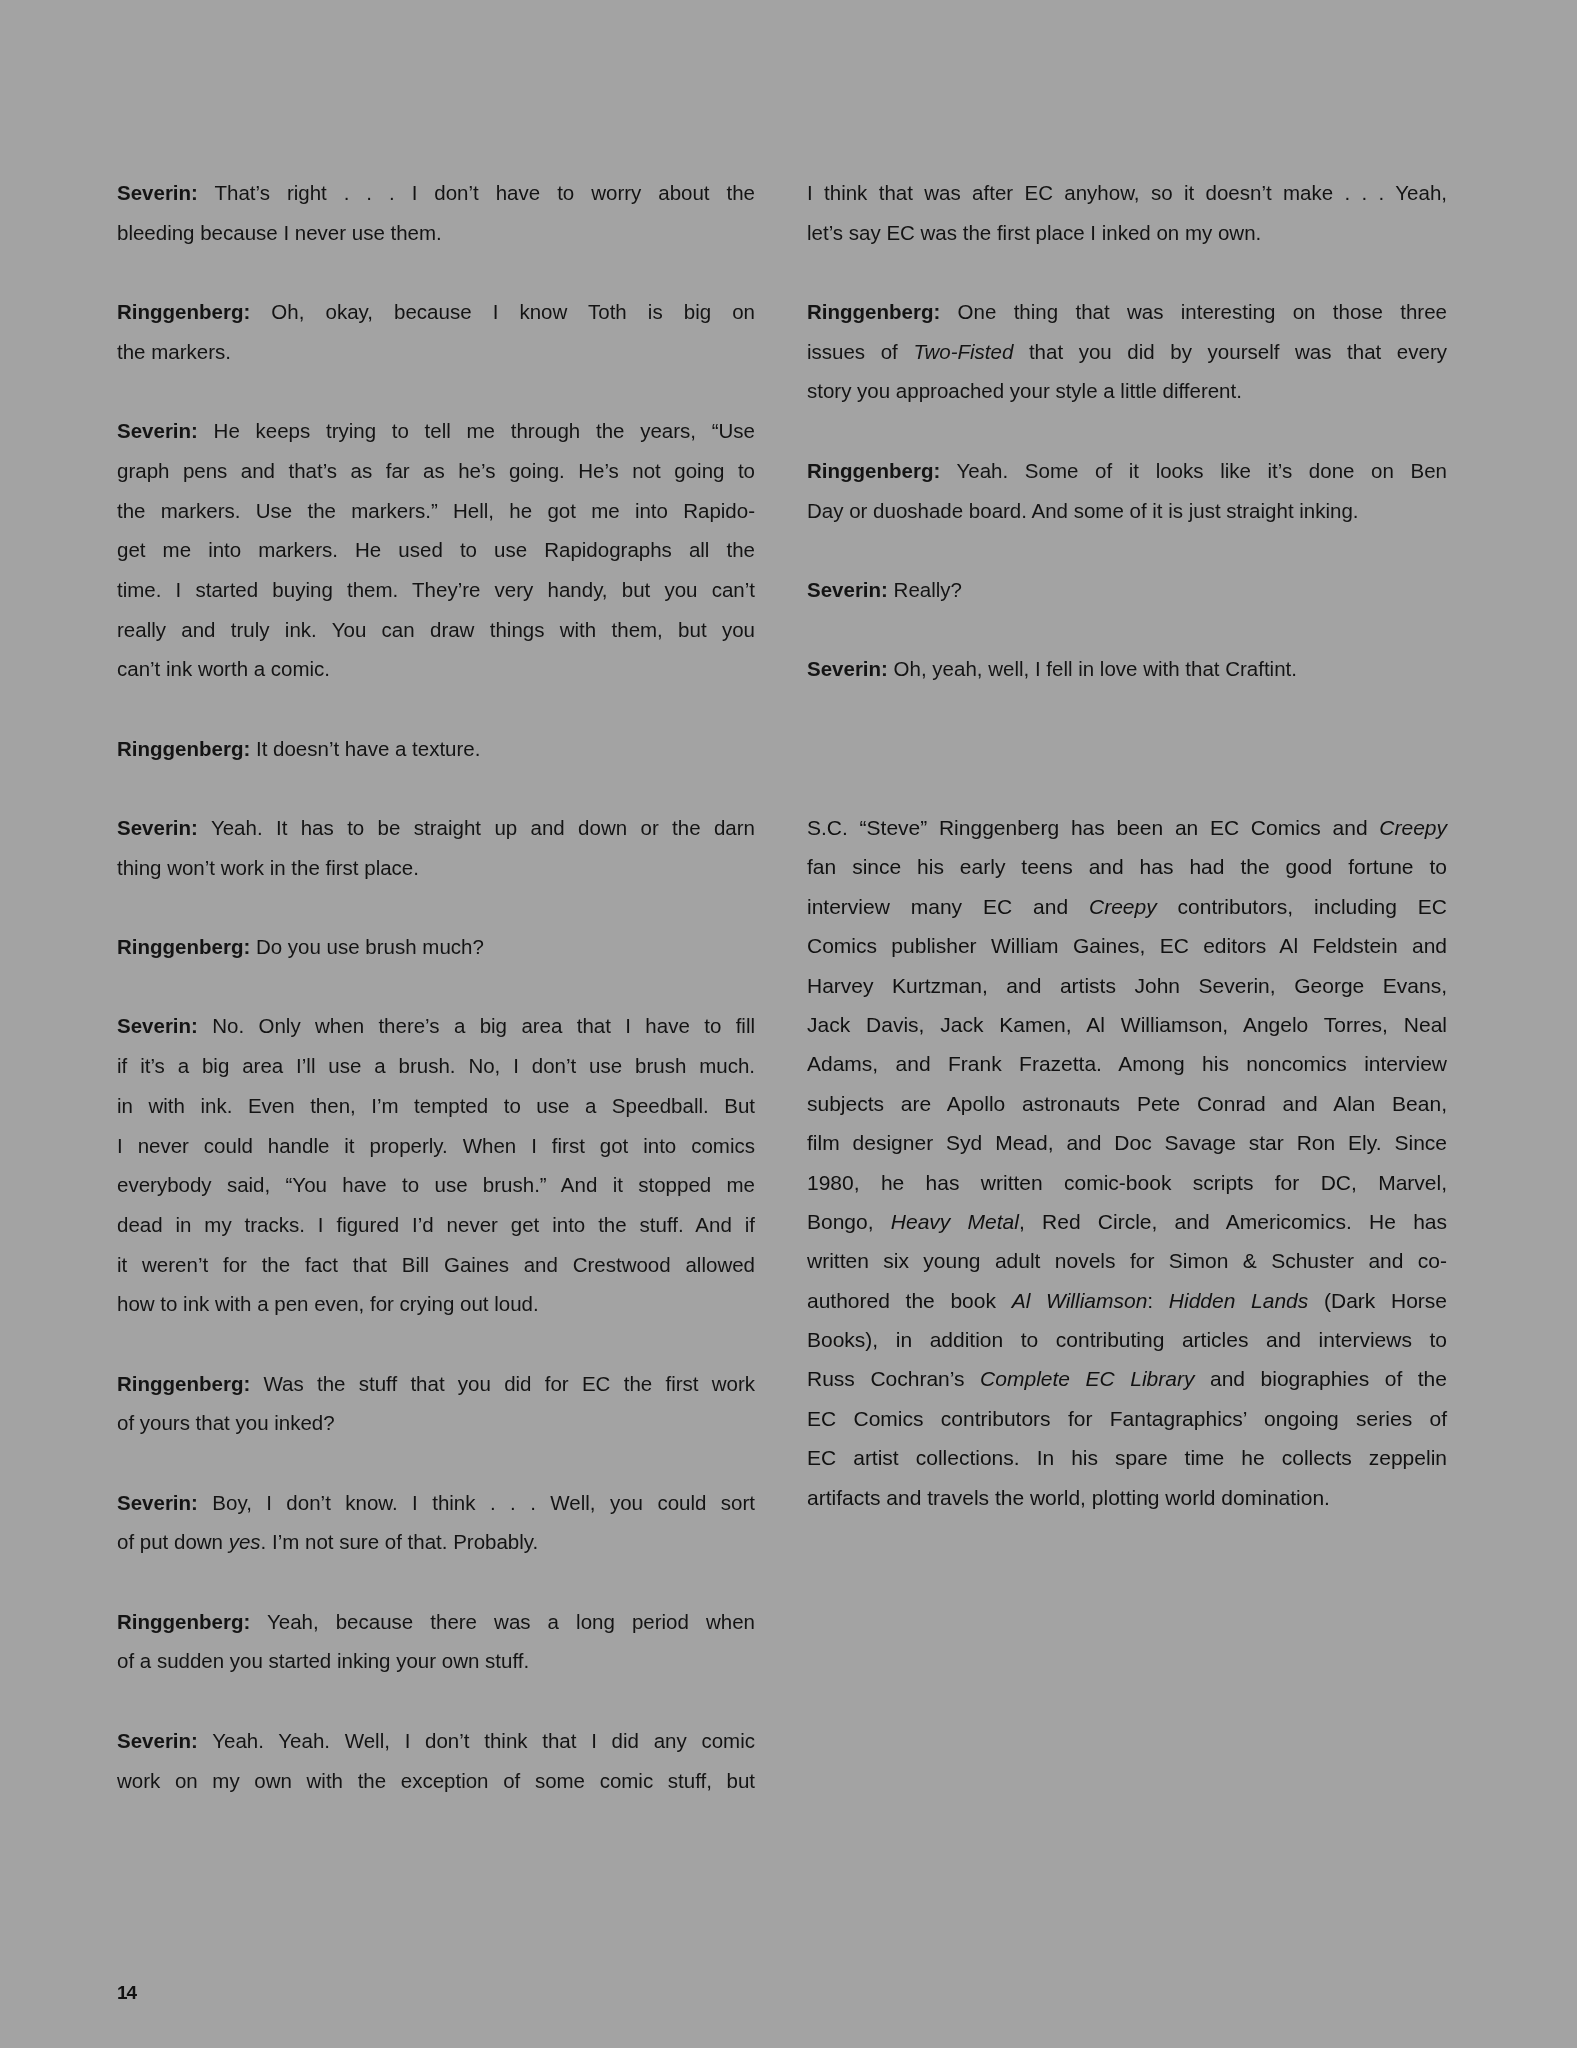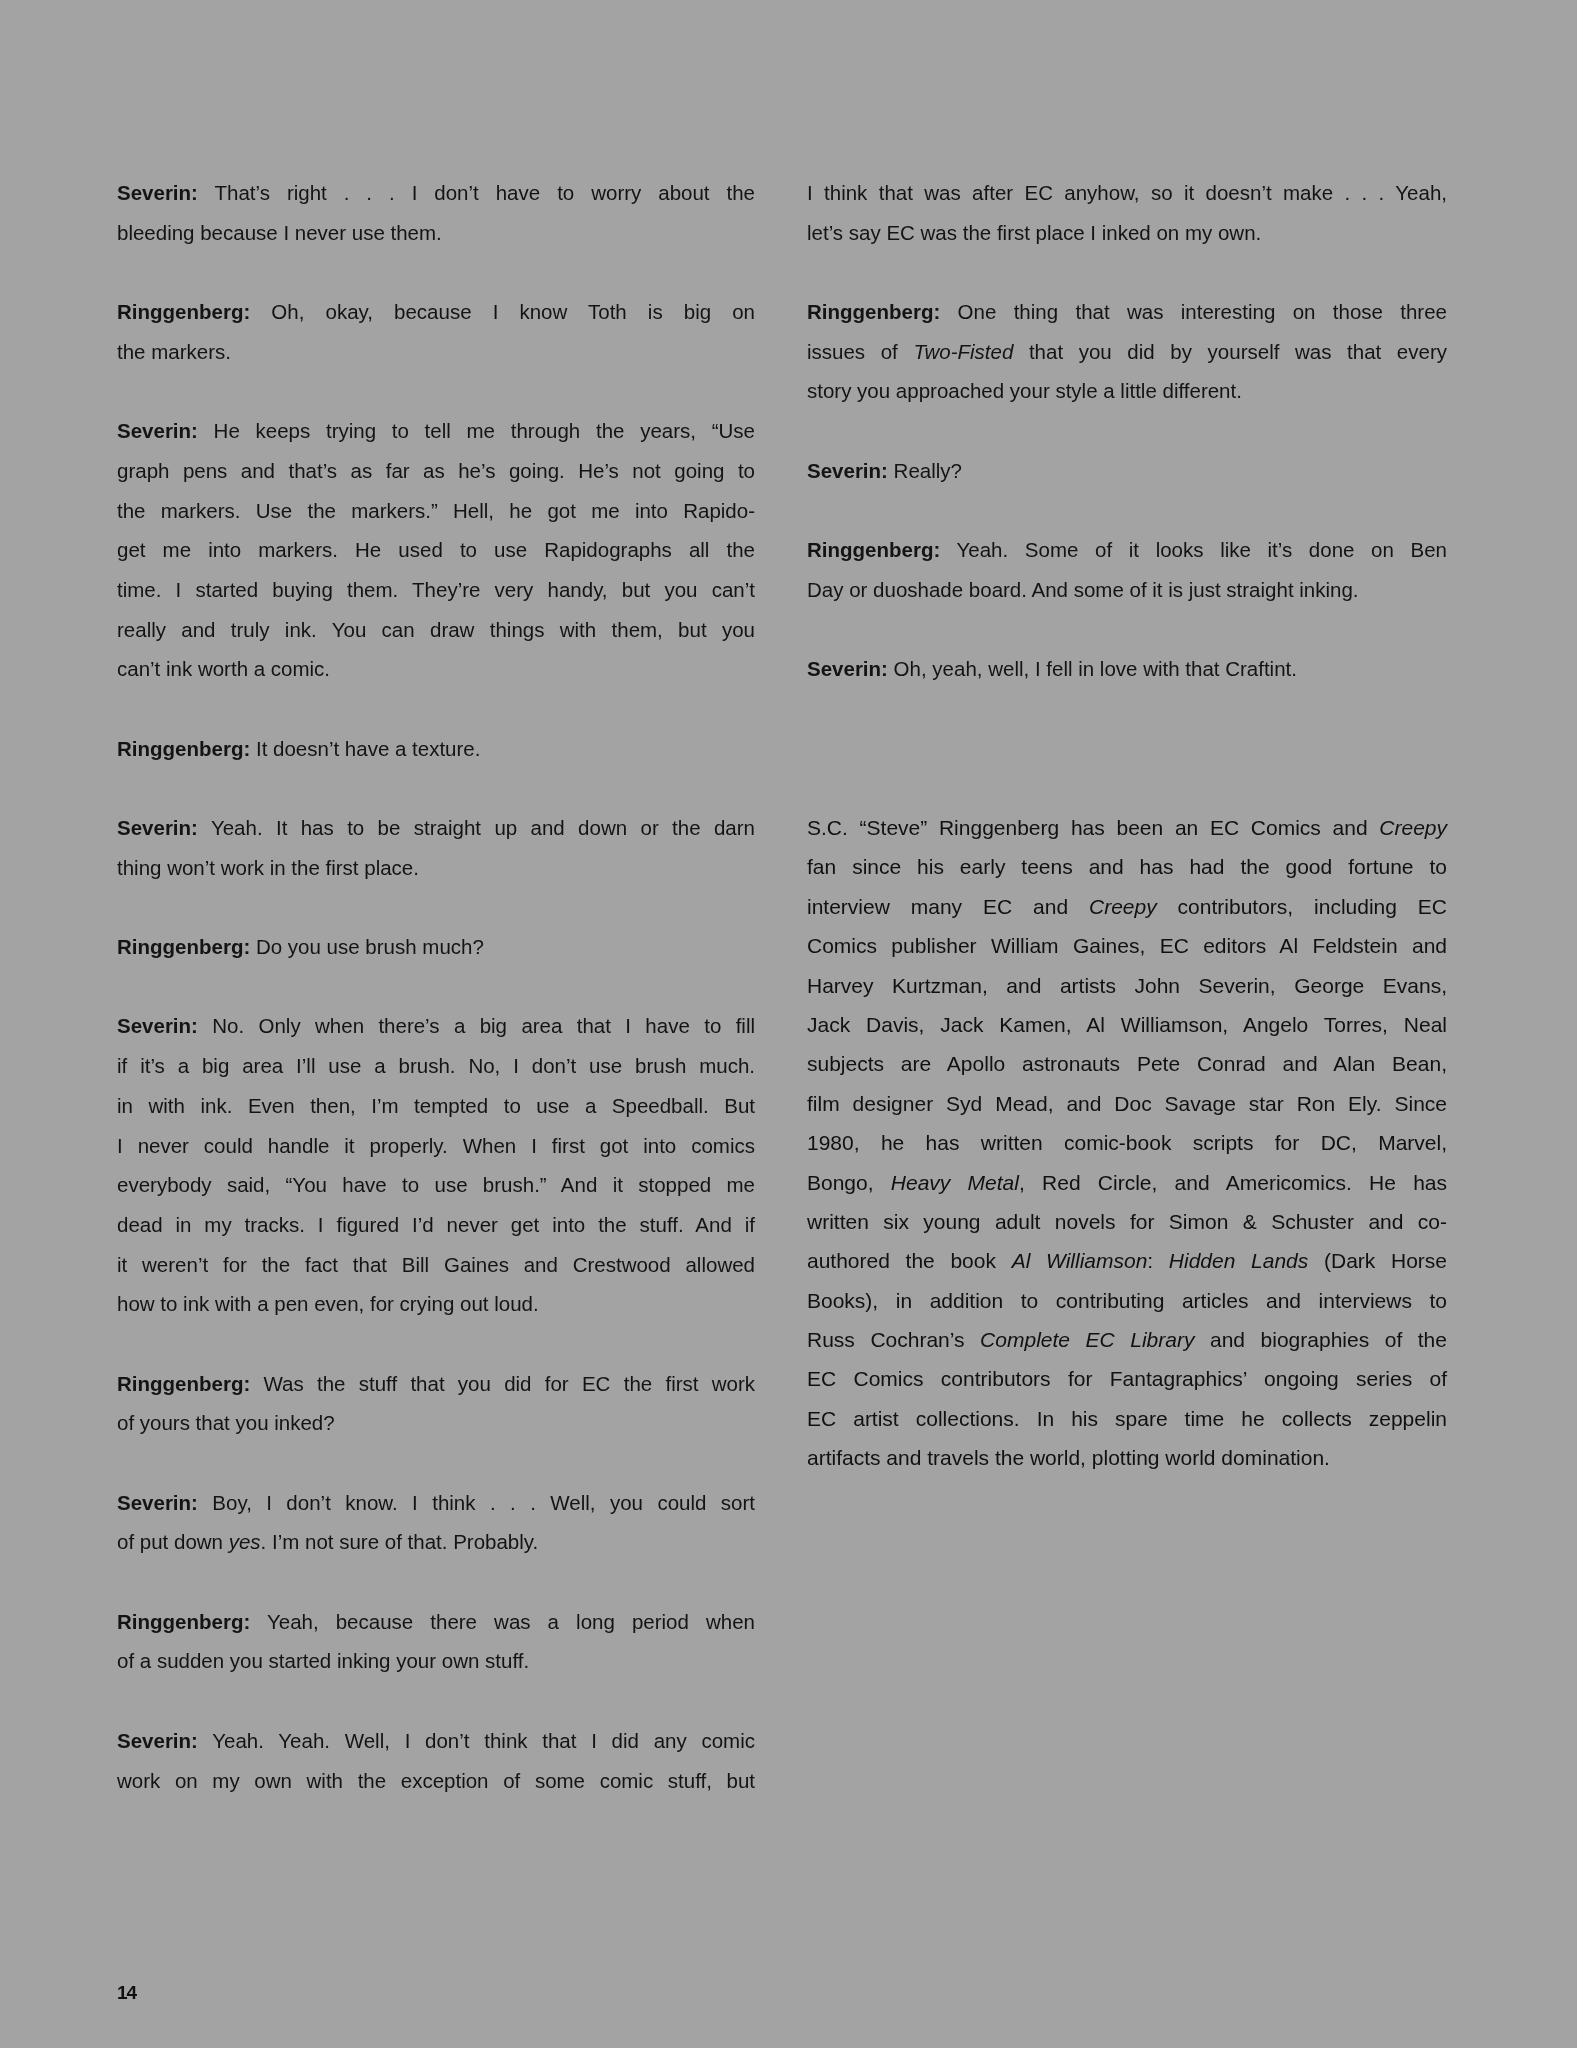--- a/index.html
+++ b/index.html
@@ -108,37 +108,38 @@
       <div class="para">
         <span class="line"><span>I think that was after EC anyhow, so it doesn’t make . . . Yeah,</span></span>
         <span class="line last"><span>let’s say EC was the first place I inked on my own.</span></span>
       </div>
       <div class="para">
         <span class="line"><span class="seg-b">Ringgenberg:</span><span> One thing that was interesting on those three</span></span>
         <span class="line"><span>issues of </span><span class="seg-i">Two-Fisted</span><span> that you did by yourself was that every</span></span>
         <span class="line last"><span>story you approached your style a little different.</span></span>
       </div>
       <div class="para">
-        <span class="line last"><span class="seg-b">Severin:</span><span> Really?</span></span>
+        <span class="line"><span class="seg-b">Ringgenberg:</span><span> Yeah. Some of it looks like it’s done on Ben</span></span>
+        <span class="line last"><span>Day or duoshade board. And some of it is just straight inking.</span></span>
       </div>
       <div class="para">
-        <span class="line"><span class="seg-b">Ringgenberg:</span><span> Yeah. Some of it looks like it’s done on Ben</span></span>
-        <span class="line last"><span>Day or duoshade board. And some of it is just straight inking.</span></span>
+        <span class="line last"><span class="seg-b">Severin:</span><span> Really?</span></span>
       </div>
       <div class="para">
         <span class="line last"><span class="seg-b">Severin:</span><span> Oh, yeah, well, I fell in love with that Craftint.</span></span>
       </div>
     </div>
   <div class="bio">
       <span class="line"><span>S.C. “Steve” Ringgenberg has been an EC Comics and </span><span class="seg-i">Creepy</span></span>
       <span class="line"><span>fan since his early teens and has had the good fortune to</span></span>
       <span class="line"><span>interview many EC and </span><span class="seg-i">Creepy</span><span> contributors, including EC</span></span>
       <span class="line"><span>Comics publisher William Gaines, EC editors Al Feldstein and</span></span>
       <span class="line"><span>Harvey Kurtzman, and artists John Severin, George Evans,</span></span>
       <span class="line"><span>Jack Davis, Jack Kamen, Al Williamson, Angelo Torres, Neal</span></span>
+      <span class="line"><span>Adams, and Frank Frazetta. Among his noncomics interview</span></span>
       <span class="line"><span>subjects are Apollo astronauts Pete Conrad and Alan Bean,</span></span>
       <span class="line"><span>film designer Syd Mead, and Doc Savage star Ron Ely. Since</span></span>
       <span class="line"><span>1980, he has written comic-book scripts for DC, Marvel,</span></span>
       <span class="line"><span>Bongo, </span><span class="seg-i">Heavy Metal</span><span>, Red Circle, and Americomics. He has</span></span>
       <span class="line"><span>written six young adult novels for Simon &amp; Schuster and co-</span></span>
       <span class="line"><span>authored the book </span><span class="seg-i">Al Williamson</span><span>: </span><span class="seg-i">Hidden Lands</span><span> (Dark Horse</span></span>
       <span class="line"><span>Books), in addition to contributing articles and interviews to</span></span>
       <span class="line"><span>Russ Cochran’s </span><span class="seg-i">Complete EC Library</span><span> and biographies of the</span></span>
       <span class="line"><span>EC Comics contributors for Fantagraphics’ ongoing series of</span></span>
       <span class="line"><span>EC artist collections. In his spare time he collects zeppelin</span></span>

